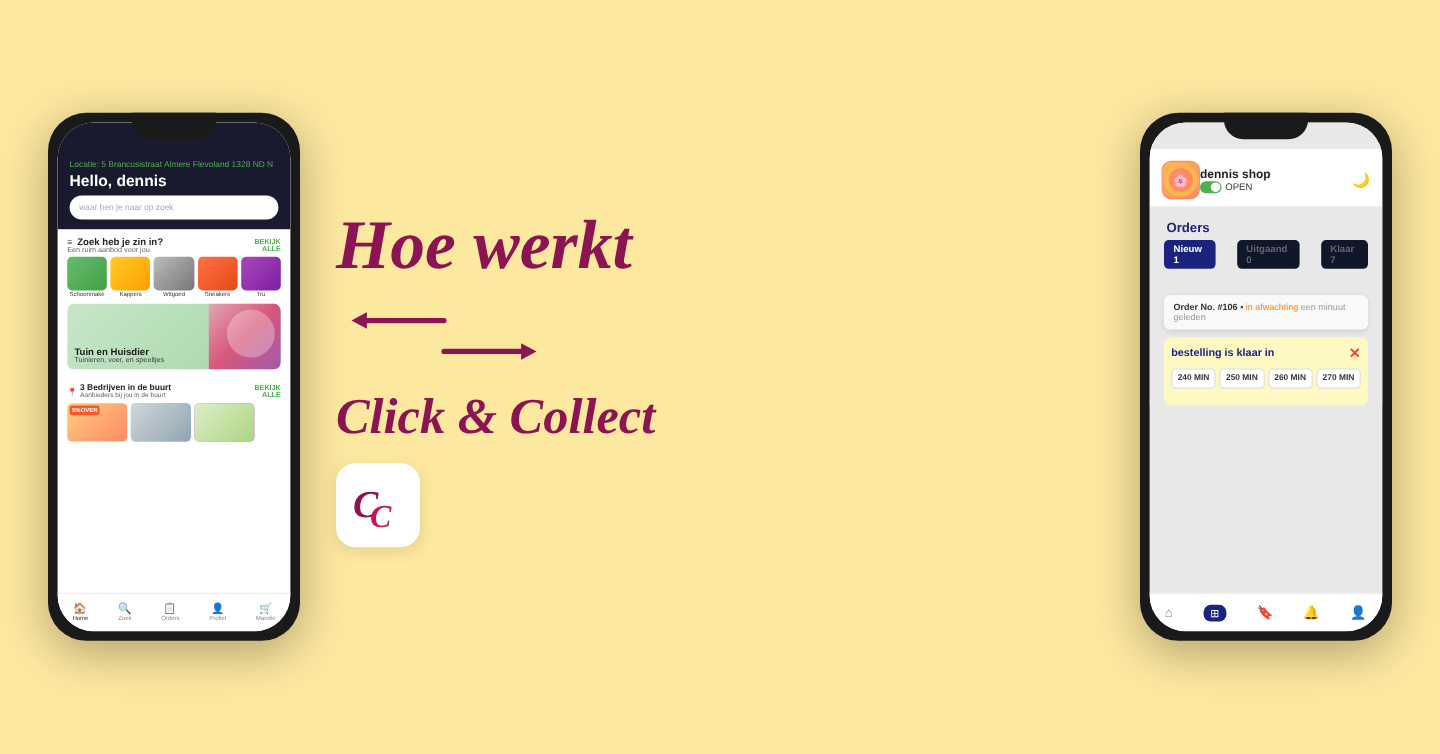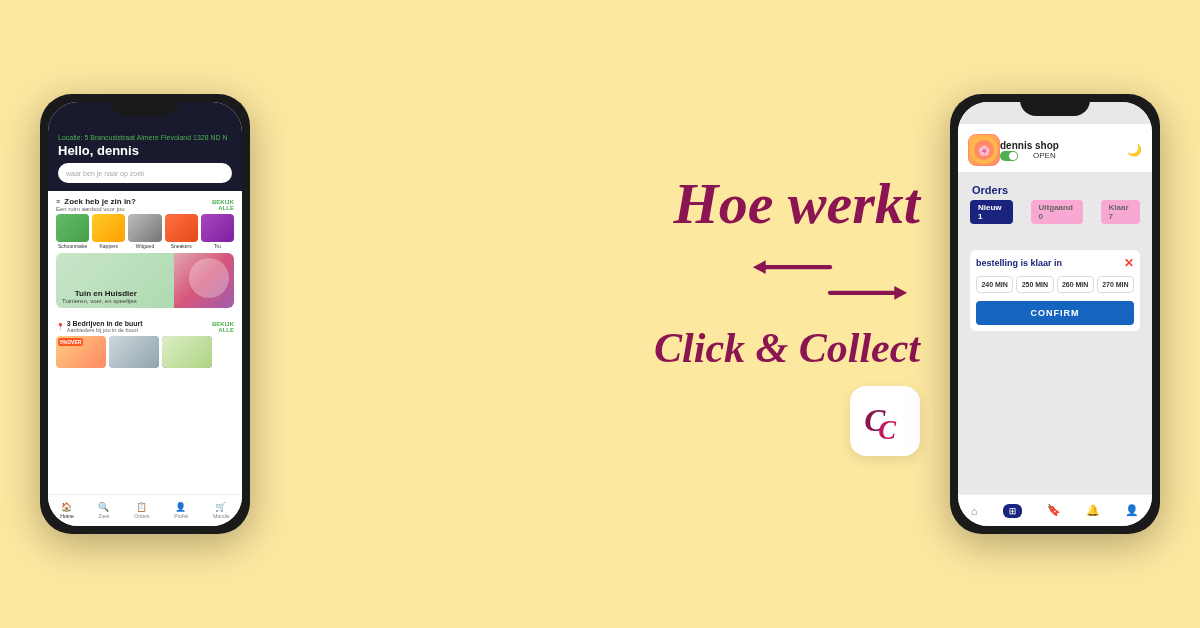--- a/index.html
+++ b/index.html
@@ -143,21 +143,20 @@
       color: #333;
     }
 
     .promo-banner {
       width: 100%;
       height: 55px;
       border-radius: 6px;
       margin-bottom: 12px;
       overflow: hidden;
       position: relative;
-      text-align: right;
     }
     .promo-bg {
       width: 100%;
       height: 100%;
       background: linear-gradient(135deg, #c8e6c9, #a5d6a7);
       position: relative;
     }
     .promo-text {
       position: absolute;
       bottom: 4px;
@@ -246,21 +245,21 @@
       gap: 1px;
     }
     .nav-item.active { color: #1a1a2e; }
     .nav-icon { font-size: 9px; }
 
     
     .middle-section {
       flex: 1;
       display: flex;
       flex-direction: column;
-      align-items: flex-end;
+      align-items: flex-start;
       justify-content: center;
       gap: 10px;
       padding: 0 30px;
     }
     .hoe-werkt-text {
       font-size: 58px;
       font-weight: 900;
       font-style: italic;
       color: #8b1452;
       text-align: center;
@@ -332,21 +331,21 @@
       margin-left: 0;
     }
     .shop-name {
       font-size: 10px;
       font-weight: 700;
       color: #222;
     }
     .shop-status {
       display: flex;
       align-items: center;
-      gap: 15px;
+      gap: 3px;
       font-size: 8px;
       color: #222;
     }
     .toggle-open {
       width: 18px;
       height: 10px;
       background: #4caf50;
       border-radius: 5px;
       position: relative;
     }
@@ -374,21 +373,21 @@
       display: flex;
       gap: 18px;
       padding: 0 6px 22px;
     }
     .orders-tab {
       padding: 3px 8px;
       border-radius: 4px;
       font-size: 8px;
       font-weight: 600;
       color: #666;
-      background: #f9a8d4;
+      background: #0f172a;
     }
     .orders-tab.active {
       background: #1a237e;
       color: white;
     }
 
     .order-card {
       margin: 0 6px 6px;
       background: white;
       border-radius: 6px;
@@ -401,21 +400,21 @@
       border-bottom: 1px solid #eee;
       font-size: 7.5px;
       color: #333;
     }
     .order-number { font-weight: 700; }
     .order-status { color: #ff8800; }
     .order-time { color: #999; }
 
     .order-popup {
       margin: 4px 6px;
-      background: #ffffff;
+      background: #fef9c3;
       border-radius: 6px;
       padding: 6px;
     }
     .popup-header {
       display: flex;
       align-items: center;
       justify-content: space-between;
       margin-bottom: 6px;
     }
     .popup-title {
@@ -653,33 +652,41 @@
       <div style="background: #e8e8e8; padding: 6px 6px 0;">
         <div class="orders-title">Orders</div>
         <div class="orders-tabs">
           <div class="orders-tab active">Nieuw 1</div>
           <div class="orders-tab">Uitgaand 0</div>
           <div class="orders-tab">Klaar 7</div>
         </div>
       </div>
 
       <div style="background: #e8e8e8; padding: 0 6px;">
+        <div class="order-card">
+          <div class="order-header">
+            <span class="order-number">Order No. #106</span>
+            <span> • </span>
+            <span class="order-status">in afwachting</span>
+            <span> </span>
+            <span class="order-time">een minuut geleden</span>
+          </div>
+        </div>
 
         <div class="order-popup">
           <div class="popup-header">
             <span class="popup-title">bestelling is klaar in</span>
             <span class="popup-close">✕</span>
           </div>
           <div class="time-options">
             <div class="time-option">240 MIN</div>
             <div class="time-option">250 MIN</div>
             <div class="time-option">260 MIN</div>
             <div class="time-option">270 MIN</div>
           </div>
-          <div class="confirm-btn">CONFIRM</div>
         </div>
       </div>
 
       <div class="right-bottom-nav">
         <span class="right-nav-icon">⌂</span>
         <span class="right-nav-icon active" style="background:#1a237e; color:white; padding:2px 6px; border-radius:6px;">⊞</span>
         <span class="right-nav-icon">🔖</span>
         <span class="right-nav-icon">🔔</span>
         <span class="right-nav-icon">👤</span>
       </div>

